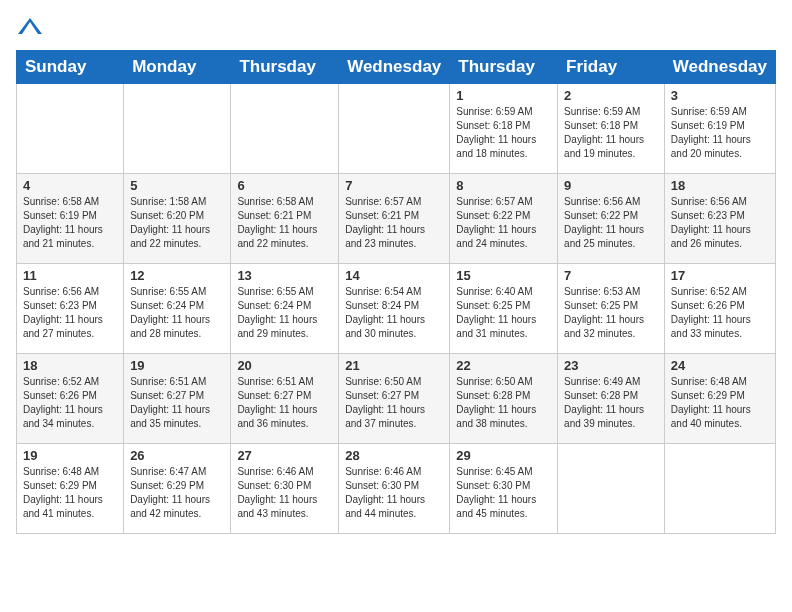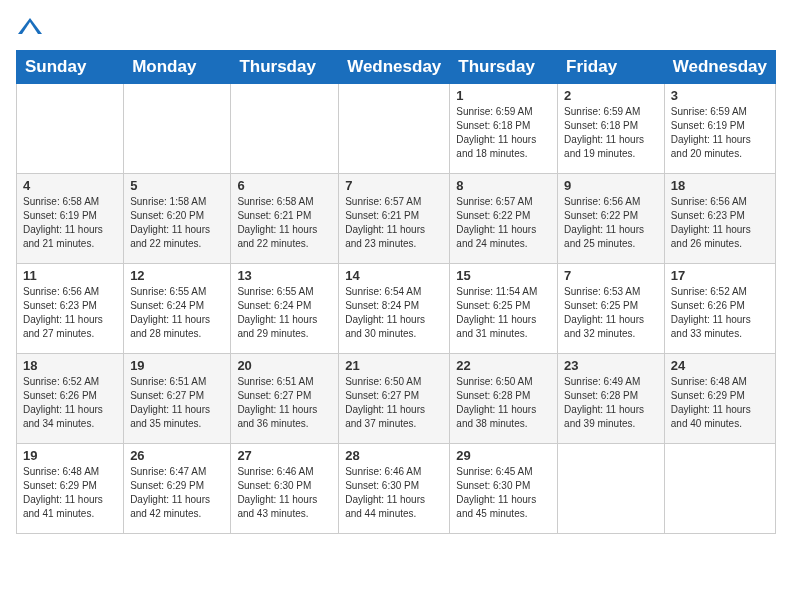--- a/index.html
+++ b/index.html
@@ -222,21 +222,21 @@
         </td>
         <td>
           <span class="day-number">14</span>
           <div class="day-info">Sunrise: 6:54 AM
 Sunset: 8:24 PM
 Daylight: 11 hours
 and 30 minutes.</div>
         </td>
         <td>
           <span class="day-number">15</span>
-          <div class="day-info">Sunrise: 11:54 AM
+          <div class="day-info">Sunrise: 6:40 AM
 Sunset: 6:25 PM
 Daylight: 11 hours
 and 31 minutes.</div>
         </td>
         <td>
           <span class="day-number">7</span>
           <div class="day-info">Sunrise: 6:53 AM
 Sunset: 6:25 PM
 Daylight: 11 hours
 and 32 minutes.</div>

